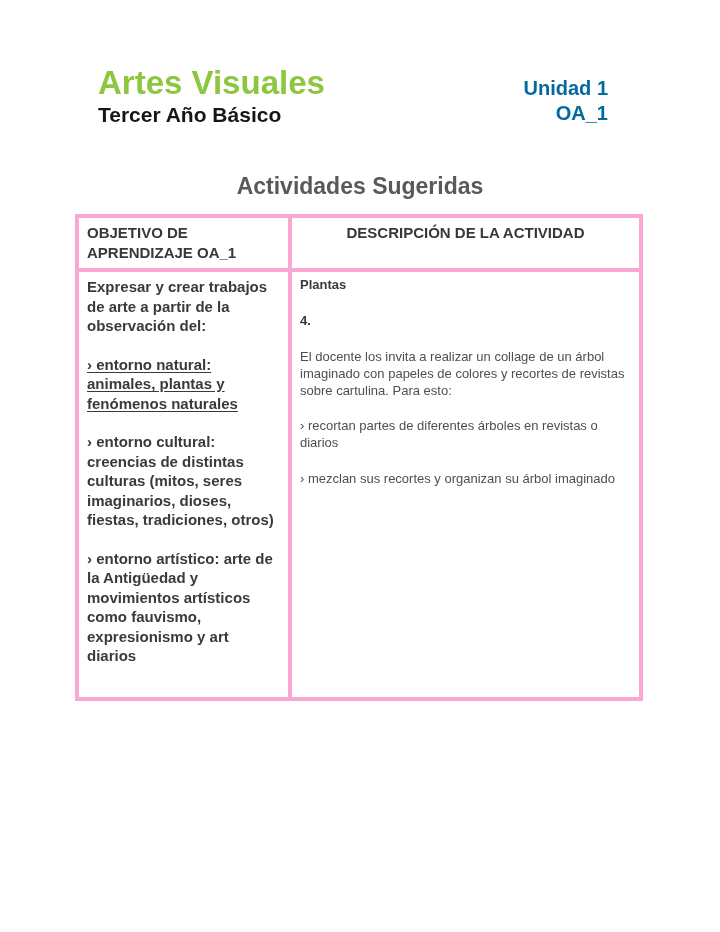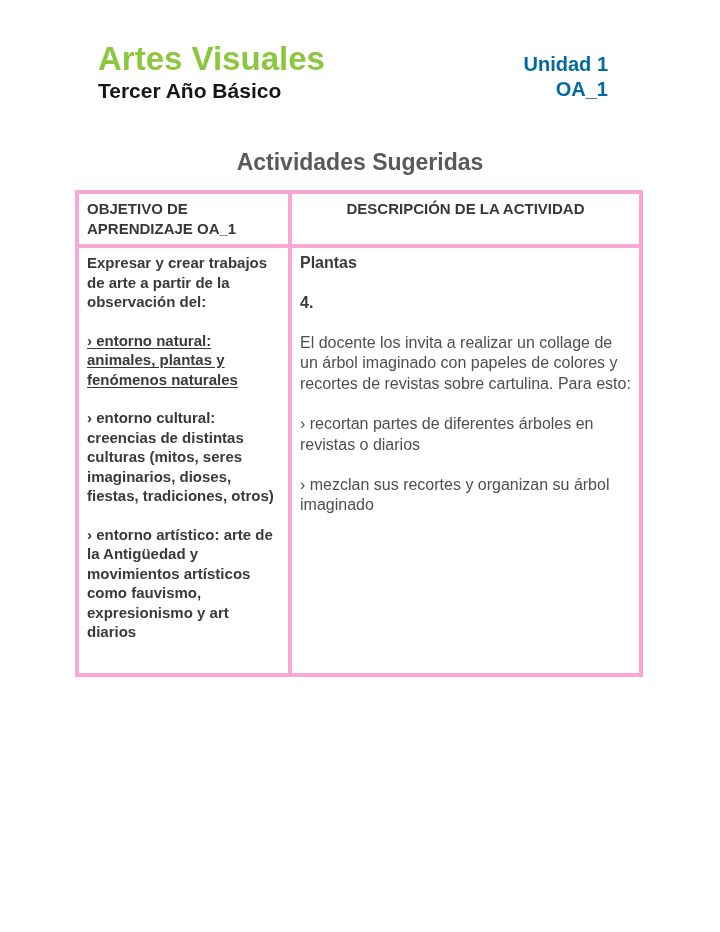--- a/index.html
+++ b/index.html
@@ -14,21 +14,21 @@
     height: 932px;
     background: #ffffff;
     overflow: hidden;
   }
 
   
   .doc-header {
     display: flex;
     justify-content: space-between;
     align-items: flex-start;
-    padding: 42px 112px 0 98px;
+    padding: 66px 112px 0 98px;
   }
   .course-title {
     margin: 0;
     font-size: 33px;
     font-weight: bold;
     color: #8dc63f;
     line-height: 1.05;
     letter-spacing: 0px;
   }
   .grade-level {
@@ -90,21 +90,21 @@
     font-weight: bold;
     color: #3a3a3a;
     line-height: 1.3;
   }
   .objective-cell p.underline {
     text-decoration: underline;
     text-underline-offset: 2px;
   }
   .description-cell p {
     margin: 0 0 19px 0;
-    font-size: 16px;
+    font-size: 13px;
     color: #4f4f4f;
     line-height: 1.3;
   }
   .description-cell p.bold {
     font-weight: bold;
     color: #3a3a3a;
   }
 </style>
 </head>
 <body>

